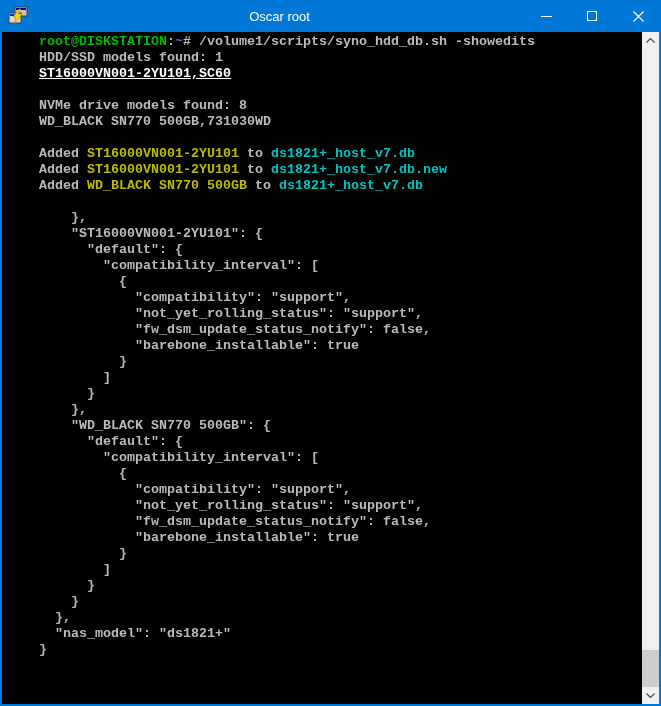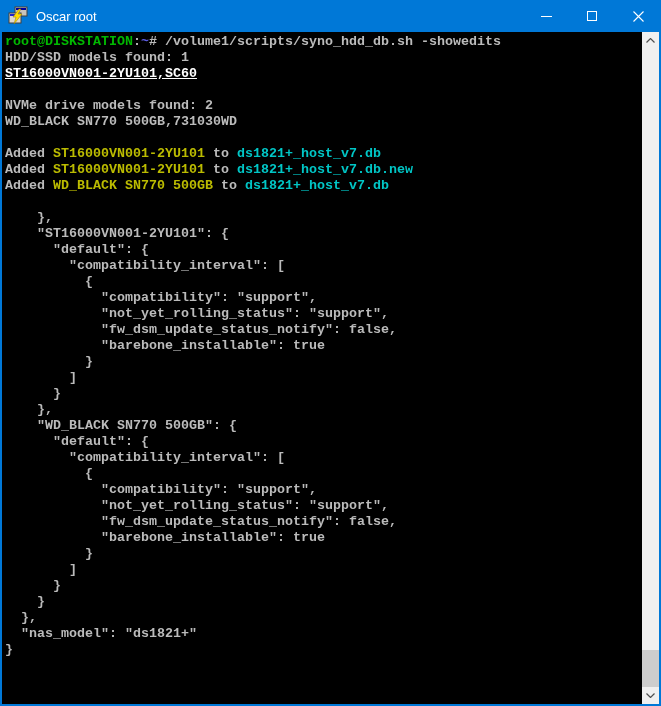--- a/index.html
+++ b/index.html
@@ -6,21 +6,21 @@
   html,body { background:#222; }
   body { width:661px; height:706px; overflow:hidden; }
   .window {
     width:661px; height:706px;
     display:flex; flex-direction:column;
     font-family:"Liberation Sans", sans-serif;
   }
   .titlebar {
     flex:0 0 32px; height:32px;
     background:var(--c-titlebar,#0078d7);
-    display:flex; align-items:center;
+    display:flex; align-items:center;text-align:center;
   }
   .app-icon { width:20px; height:20px; margin-left:8px; flex:0 0 20px; }
   .title {
     color:#ffffff; font-size:13px; margin-left:8px; flex:1;
     white-space:nowrap; overflow:hidden;
   }
   .caption-buttons { display:flex; height:100%; }
   .caption-btn {
     width:46px; height:100%;
     display:flex; align-items:center; justify-content:center;
@@ -34,20 +34,21 @@
     background:var(--c-background,#000);
     min-height:0;
   }
   .terminal {
     flex:1; min-width:0; overflow:hidden;
     padding:2px 0 4px 3px;
     background:var(--c-background,#000);
     font-family:"Liberation Mono","DejaVu Sans Mono",monospace;
     font-size:13.3333px; font-weight:bold; line-height:16px;
     color:var(--c-default,#bbbbbb);
+    margin-left:34px;
   }
   .t-line { white-space:pre; min-height:16px; height:16px; }
   .scrollbar {
     flex:0 0 17px; width:17px; position:relative;
     background:#f0f0f0;
   }
   .scroll-btn {
     position:absolute; left:0; width:17px; height:17px;
     display:flex; align-items:center; justify-content:center;
     background:#f0f0f0; border:none; padding:0;
@@ -89,21 +90,21 @@
       </button>
     </div>
   </div>
 
   <div class="frame">
     <div class="terminal">
         <div class="t-line"><span style="color: rgb(0, 184, 0);">root@DISKSTATION</span><span style="color: rgb(187, 187, 187);">:</span><span style="color: rgb(92, 92, 224);">~</span><span style="color: rgb(187, 187, 187);"># /volume1/scripts/syno_hdd_db.sh -showedits</span></div>
         <div class="t-line"><span style="color: rgb(187, 187, 187);">HDD/SSD models found: 1</span></div>
         <div class="t-line"><span style="color: #ffffff; text-decoration: underline;">ST16000VN001-2YU101,SC60</span></div>
         <div class="t-line">&nbsp;</div>
-        <div class="t-line"><span style="color: rgb(187, 187, 187);">NVMe drive models found: 2</span></div>
+        <div class="t-line"><span style="color: rgb(187, 187, 187);">NVMe drive models found: 8</span></div>
         <div class="t-line"><span style="color: rgb(187, 187, 187);">WD_BLACK SN770 500GB,731030WD</span></div>
         <div class="t-line">&nbsp;</div>
         <div class="t-line"><span style="color: rgb(187, 187, 187);">Added </span><span style="color: rgb(187, 187, 0);">ST16000VN001-2YU101</span><span style="color: rgb(187, 187, 187);"> to </span><span style="color: rgb(0, 198, 198);">ds1821+_host_v7.db</span></div>
         <div class="t-line"><span style="color: rgb(187, 187, 187);">Added </span><span style="color: rgb(187, 187, 0);">ST16000VN001-2YU101</span><span style="color: rgb(187, 187, 187);"> to </span><span style="color: rgb(0, 198, 198);">ds1821+_host_v7.db.new</span></div>
         <div class="t-line"><span style="color: rgb(187, 187, 187);">Added </span><span style="color: rgb(187, 187, 0);">WD_BLACK SN770 500GB</span><span style="color: rgb(187, 187, 187);"> to </span><span style="color: rgb(0, 198, 198);">ds1821+_host_v7.db</span></div>
         <div class="t-line">&nbsp;</div>
         <div class="t-line"><span style="color: rgb(187, 187, 187);">    },</span></div>
         <div class="t-line"><span style="color: rgb(187, 187, 187);">    "ST16000VN001-2YU101": {</span></div>
         <div class="t-line"><span style="color: rgb(187, 187, 187);">      "default": {</span></div>
         <div class="t-line"><span style="color: rgb(187, 187, 187);">        "compatibility_interval": [</span></div>

